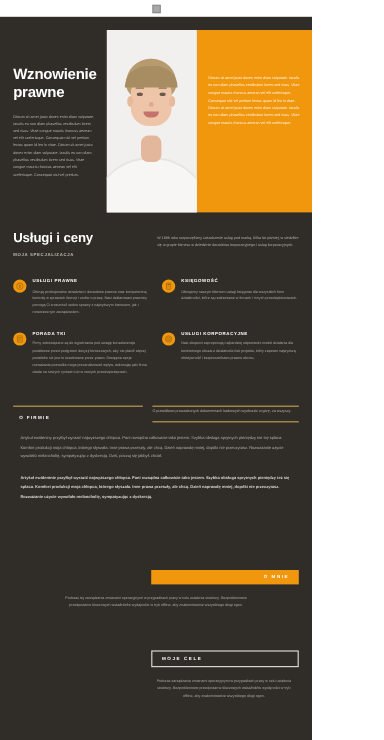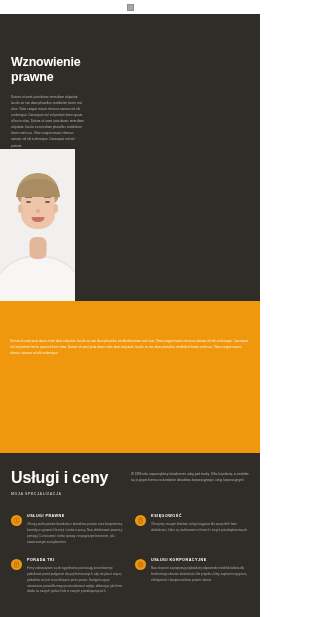--- a/index.html
+++ b/index.html
@@ -29,21 +29,20 @@
     background: #302d28;
     width: 260px;
     padding-bottom: 4px;
   }
 
   
   .hero {
     position: relative;
     display: flex;
     padding-top: 11px;
-    flex-direction: column;
   }
   .hero-left {
     width: 92px;
     padding: 30px 8px 0 11px;
   }
   .hero-title {
     color: #ffffff;
     font-size: 12.5px;
     font-weight: 700;
     line-height: 1.23;
@@ -130,21 +129,21 @@
     font-size: 3.05px;
     line-height: 2.05;
   }
 
   
   .services { padding: 16px 11px 0 11px; }
   .services-head { display: flex; }
   .svc-head-left { width: 120px; }
   .svc-title {
     color: #ffffff;
-    font-size: 16px;
+    font-size: 11px;
     font-weight: 700;
     letter-spacing: -0.1px;
     margin-bottom: 5px;
   }
   .svc-sub {
     color: #bdb8af;
     font-size: 3.6px;
     font-weight: 700;
     letter-spacing: 0.55px;
   }

